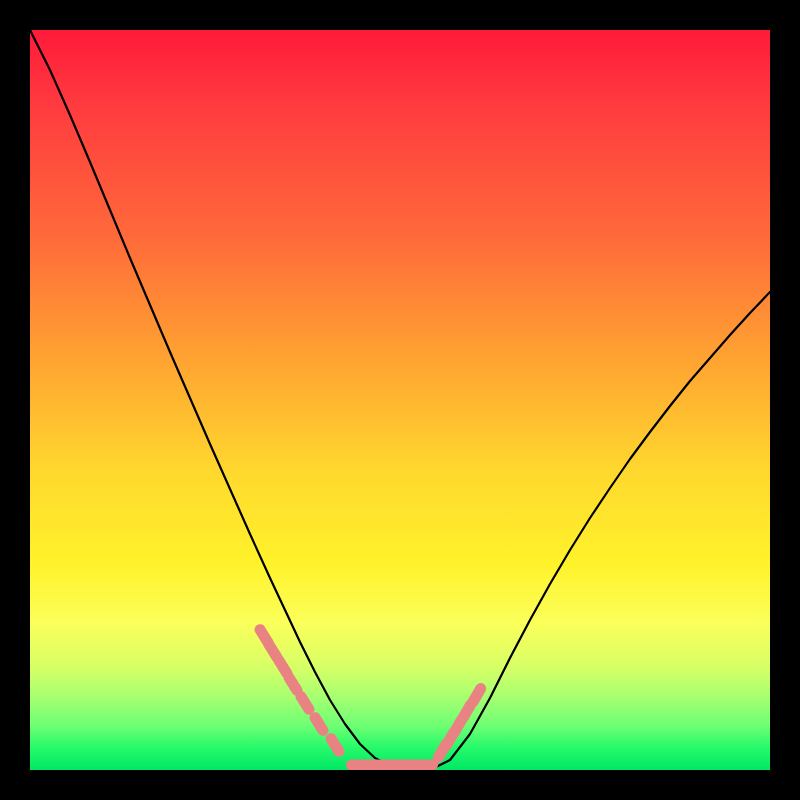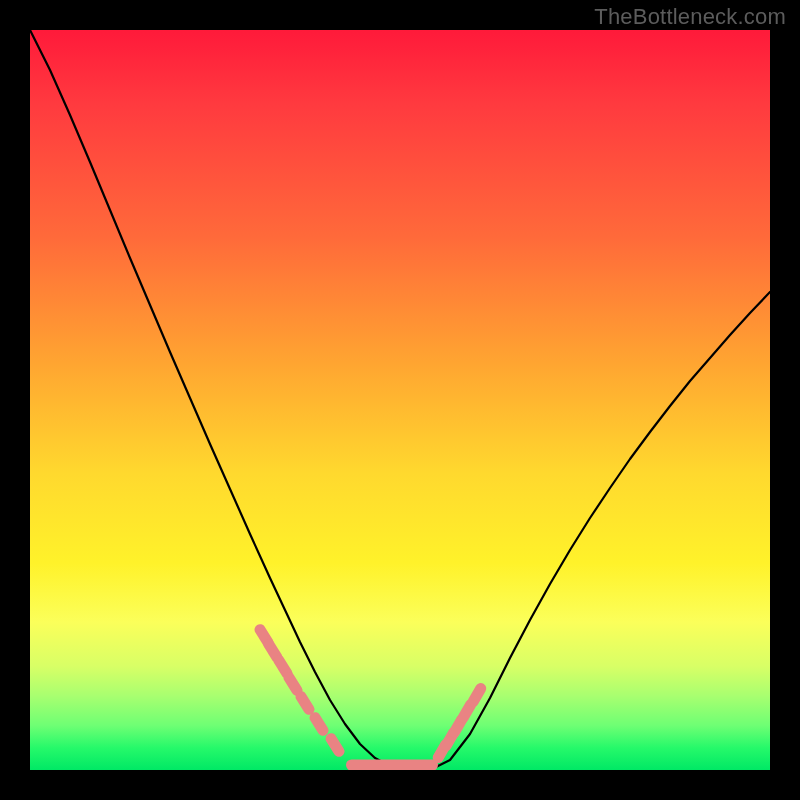--- a/index.html
+++ b/index.html
@@ -53,21 +53,20 @@
     font-size: 22px;
     letter-spacing: 0.2px;
     font-weight: 500;
     user-select: none;
   }
 </style>
 </head>
 <body>
 
 <div class="frame">
-  <div class="watermark">TheBottleneck.com</div>
   <div class="plot-area">
     <svg id="plot-svg" width="740" height="740" viewBox="0 0 740 740">
         <path d="M0 0 L20 40 L40 85 L60 132 L80 180 L100 228 L120 275 L140 322 L160 368 L180 414 L200 459 L220 504 L240 548 L255 580 L270 612 L285 642 L300 670 L315 694 L330 714 L345 728 L360 736 L380 740 L400 740 L420 730 L440 704 L460 668 L480 628 L500 590 L520 554 L540 520 L560 488 L580 458 L600 429 L620 402 L640 376 L660 351 L680 328 L700 305 L720 283 L740 262" fill="none" stroke="#000000" stroke-width="2.2" stroke-linecap="round" stroke-linejoin="round"></path>
         <g transform="translate(234,606) rotate(-32)">
           <rect x="-5.5" y="-13" width="11" height="26" rx="5.5" ry="5.5" fill="#e98383"></rect>
         </g>
         <g transform="translate(243,621) rotate(-32)">
           <rect x="-5.5" y="-13" width="11" height="26" rx="5.5" ry="5.5" fill="#e98383"></rect>
         </g>
         <g transform="translate(253,637) rotate(-32)">

